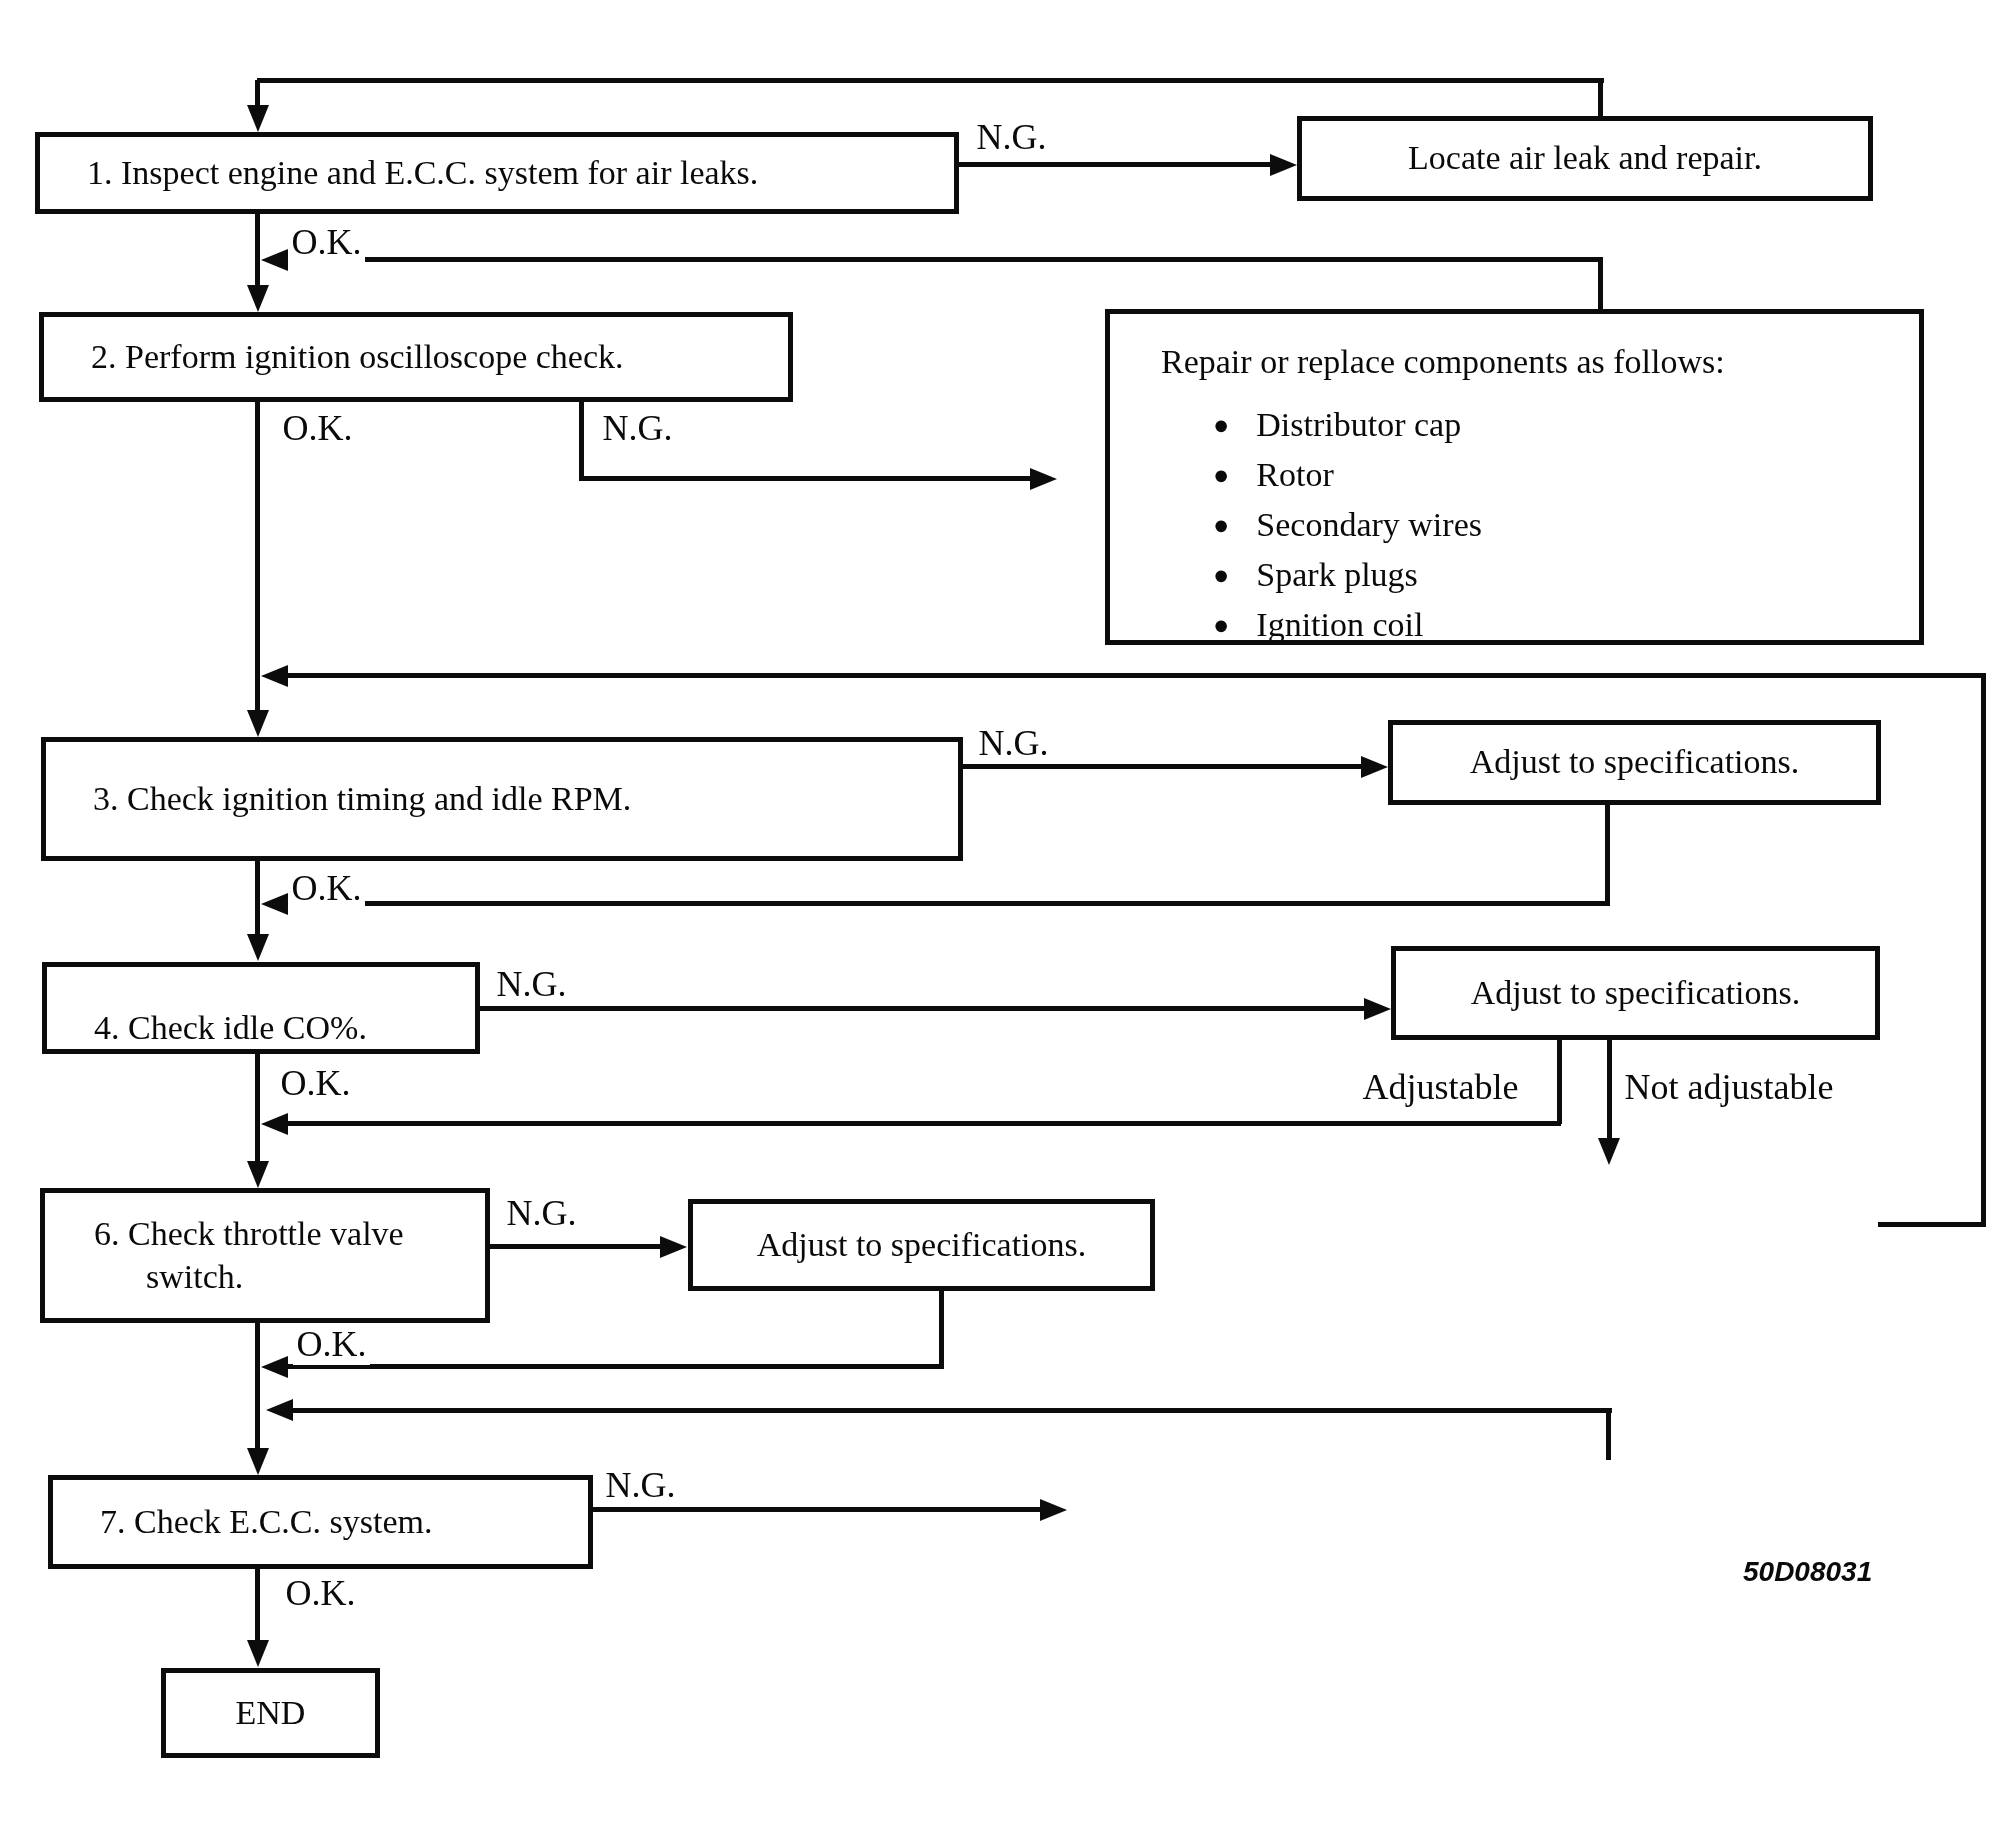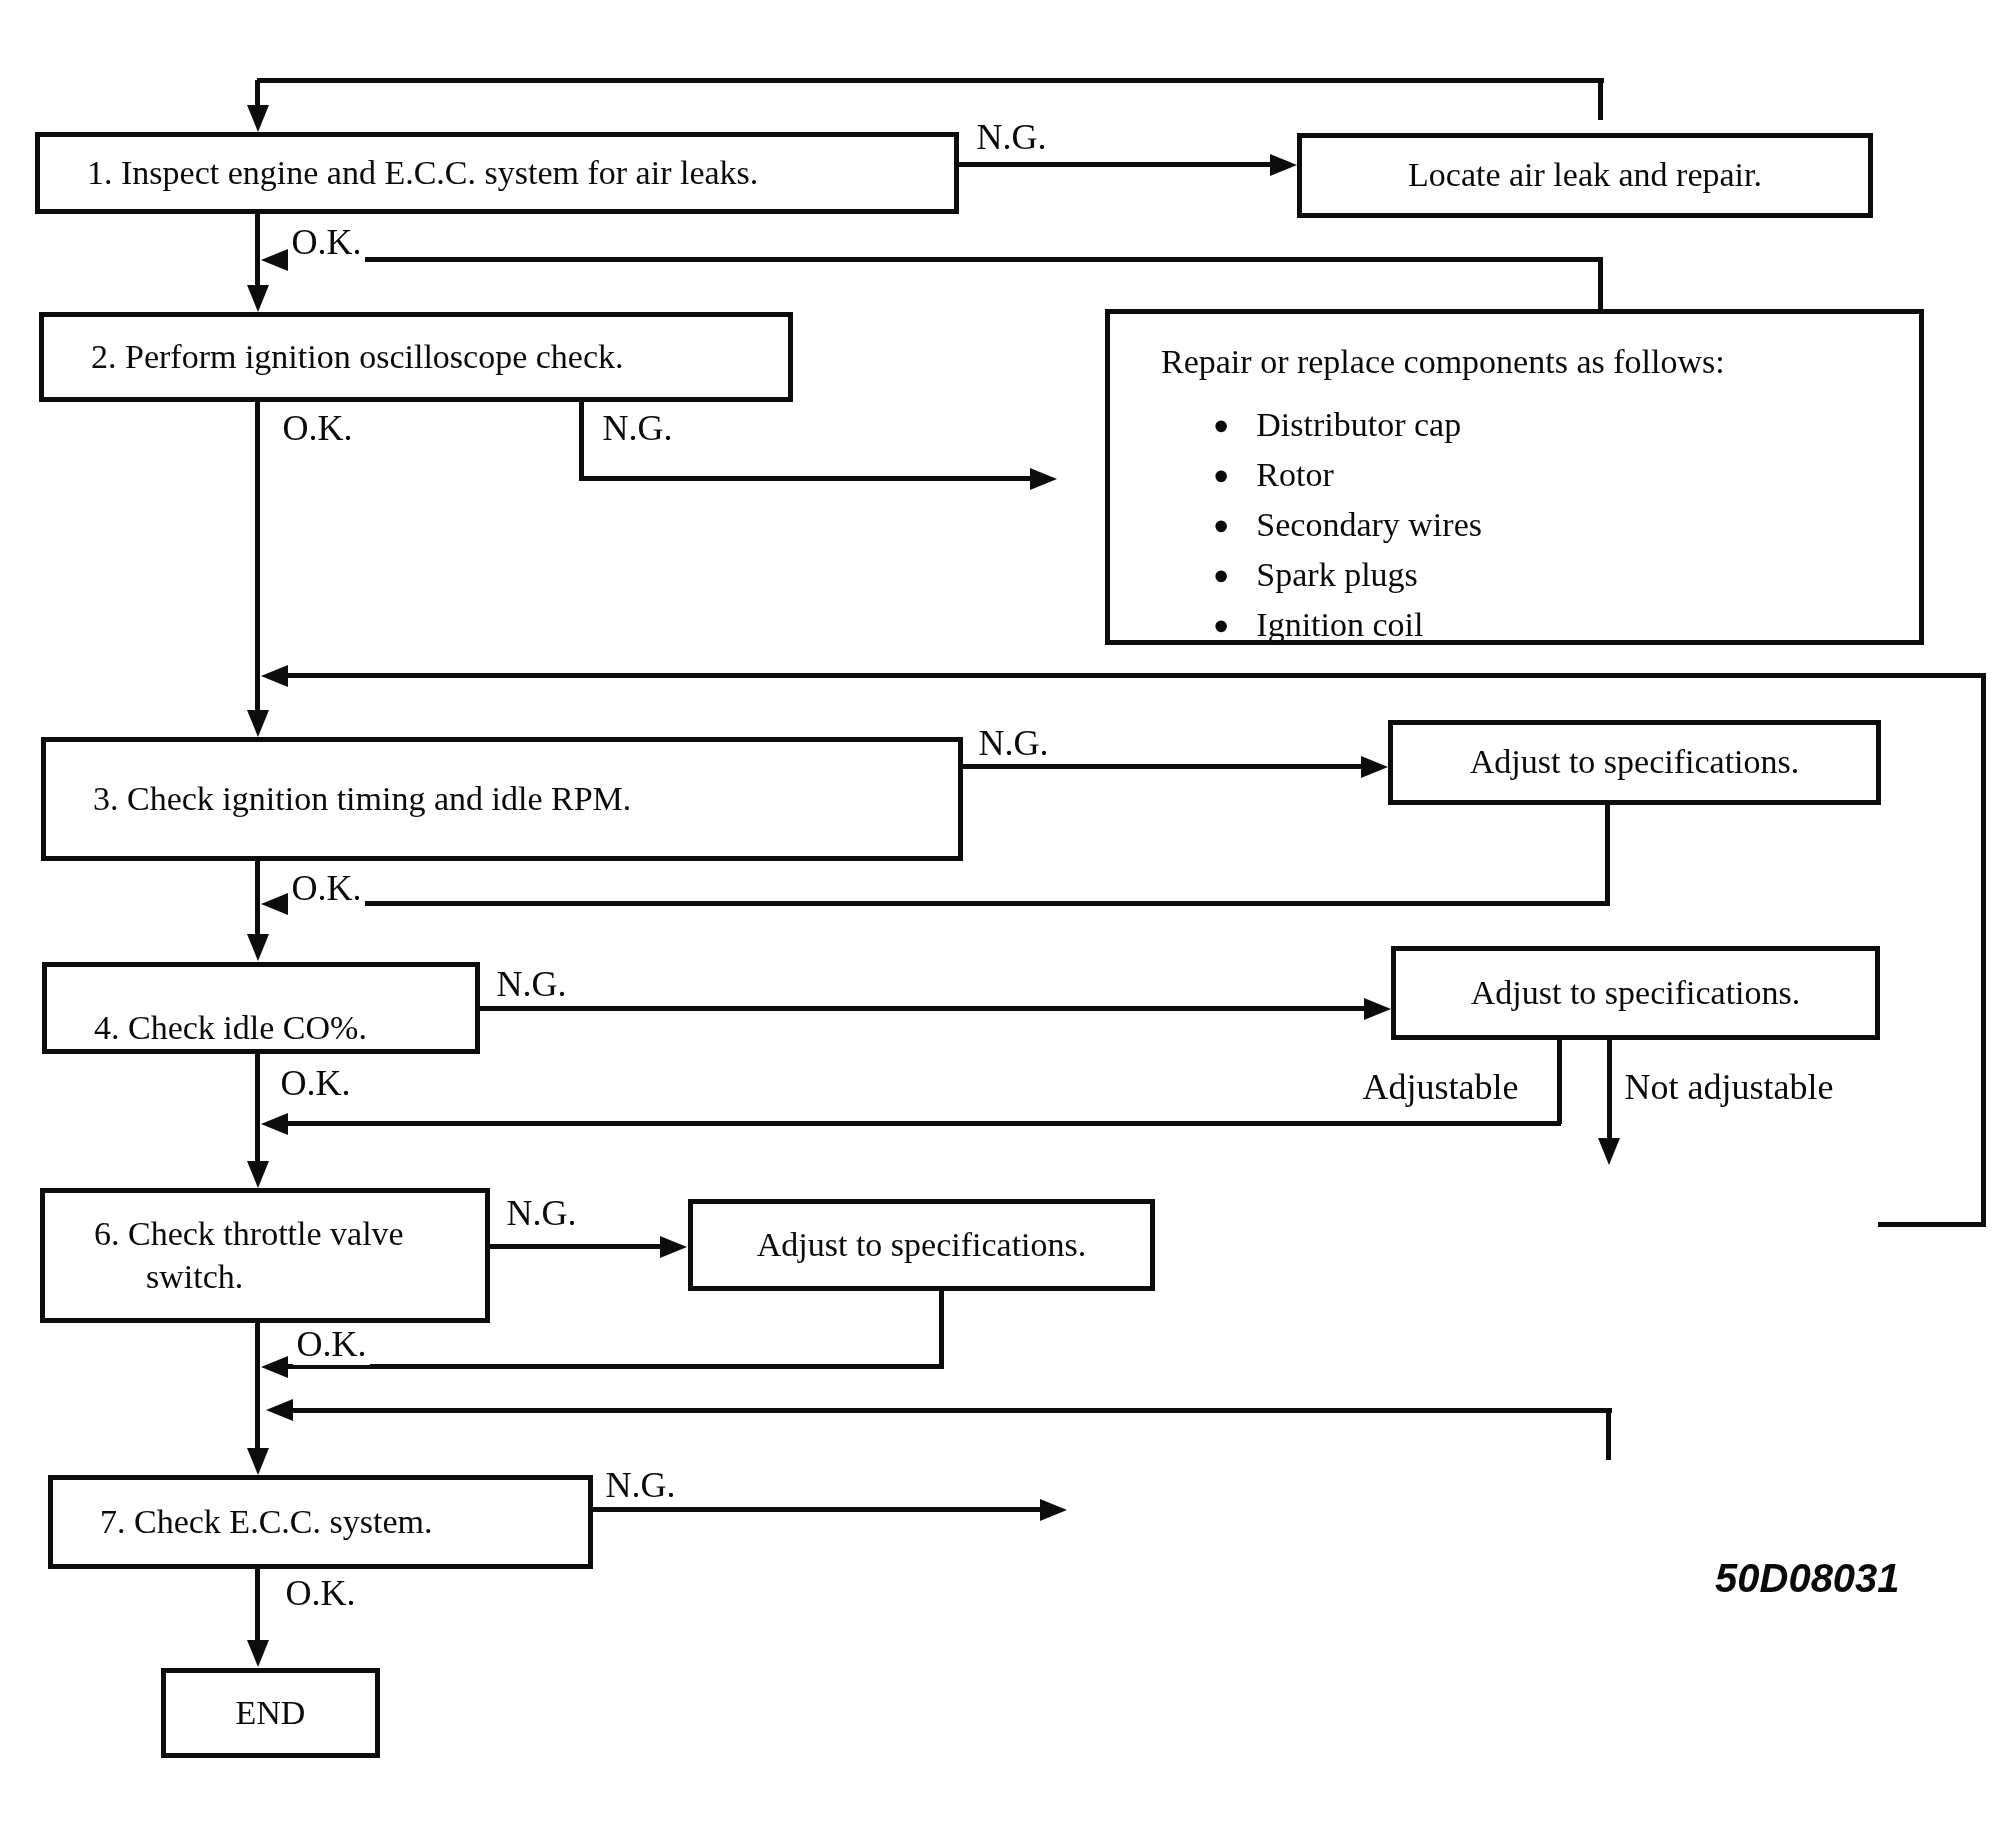--- a/index.html
+++ b/index.html
@@ -36,22 +36,23 @@
     font-size:36px;
     white-space:nowrap;
     background:#ffffff;
     padding:0 3.6px;
   }
   .figcode{
     position:absolute;
     font-family:"Liberation Sans", sans-serif;
     font-weight:bold;
     font-style:italic;
-    font-size:40px;
+    font-size:28px;
     white-space:nowrap;
+    margin-left:28px;
   }
   .arr{position:absolute;width:0;height:0;}
   .arr.down{border-left:11.8px solid transparent;border-right:11.8px solid transparent;border-top:27px solid #0c0c0c;}
   .arr.right{border-top:11.8px solid transparent;border-bottom:11.8px solid transparent;border-left:27px solid #0c0c0c;}
   .arr.left{border-top:11.8px solid transparent;border-bottom:11.8px solid transparent;border-right:27px solid #0c0c0c;}
 </style>
 </head>
 <body>
 
 <div class="canvas">
@@ -106,21 +107,21 @@
   <div class="arr left" style="left:261px;top:1356px;"></div>
   <div class="arr left" style="left:266px;top:1399px;"></div>
   <div class="arr right" style="left:1040px;top:1499px;"></div>
   <div class="arr down" style="left:247px;top:1448px;"></div>
   <div class="arr down" style="left:247px;top:1640px;"></div>
 
   <div class="node pad" style="left:35px;top:132px;width:924px;height:82px;">
     <span class="txt">1. Inspect engine and E.C.C. system for air leaks.</span>
   </div>
 
-  <div class="node center" style="left:1297px;top:133px;width:576px;height:85px;">
+  <div class="node center" style="left:1297px;top:116px;width:576px;height:85px;">
     <span class="txt">Locate air leak and repair.</span>
   </div>
 
   <div class="node pad" style="left:39px;top:312px;width:754px;height:90px;">
     <span class="txt">2. Perform ignition oscilloscope check.</span>
   </div>
 
   <div class="node listbox" style="left:1057px;top:309px;width:819px;height:336px;margin-left:48px;">
     <span class="title">Repair or replace components as follows:</span>
     <div class="li">

